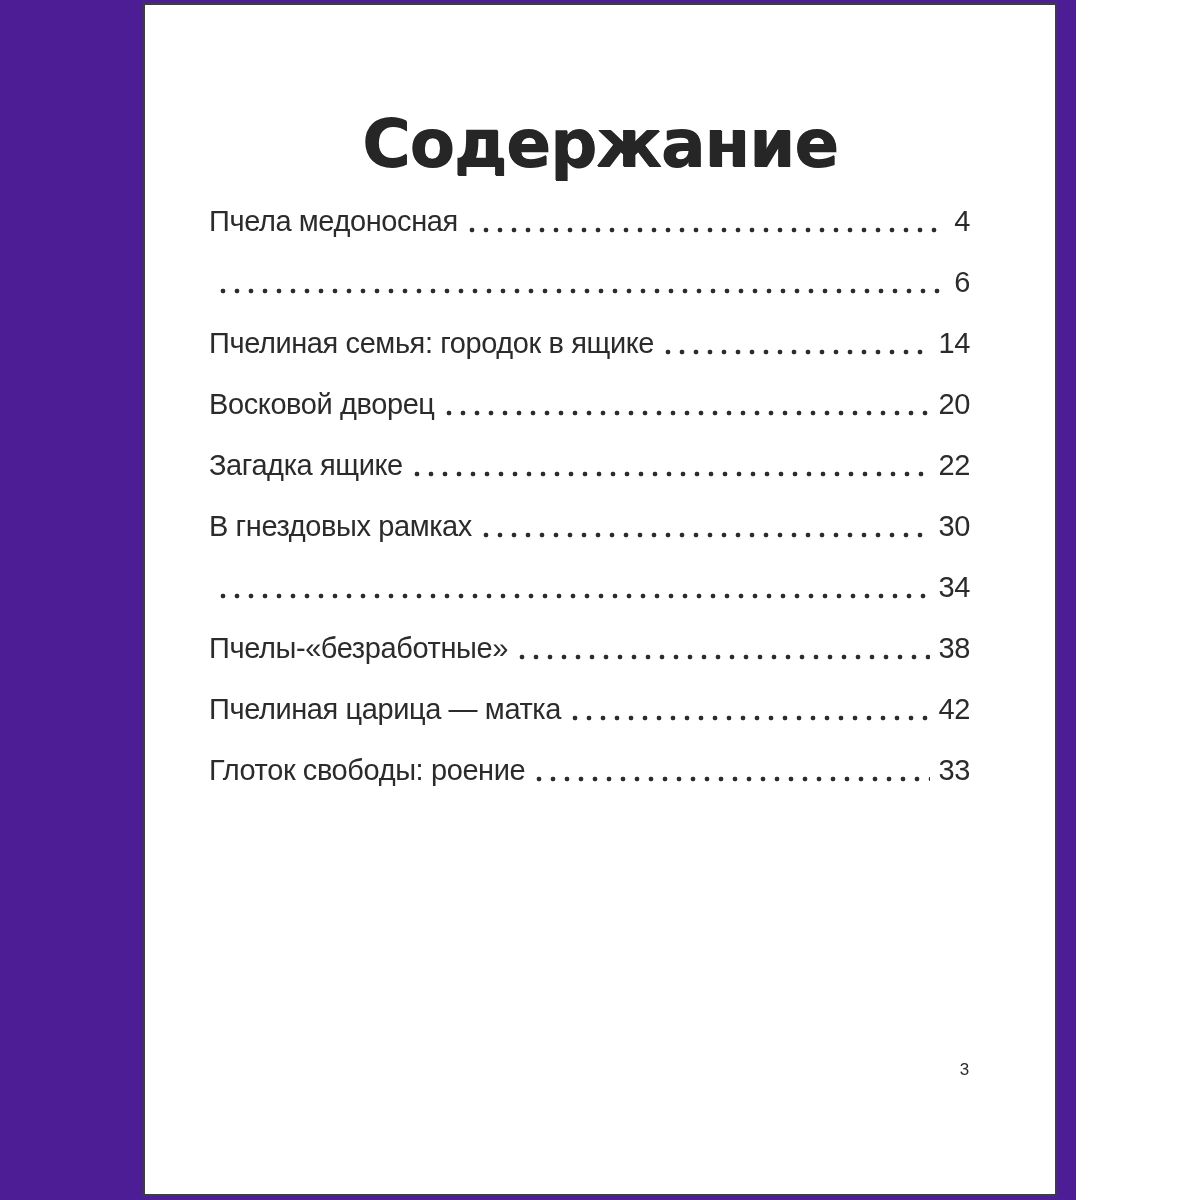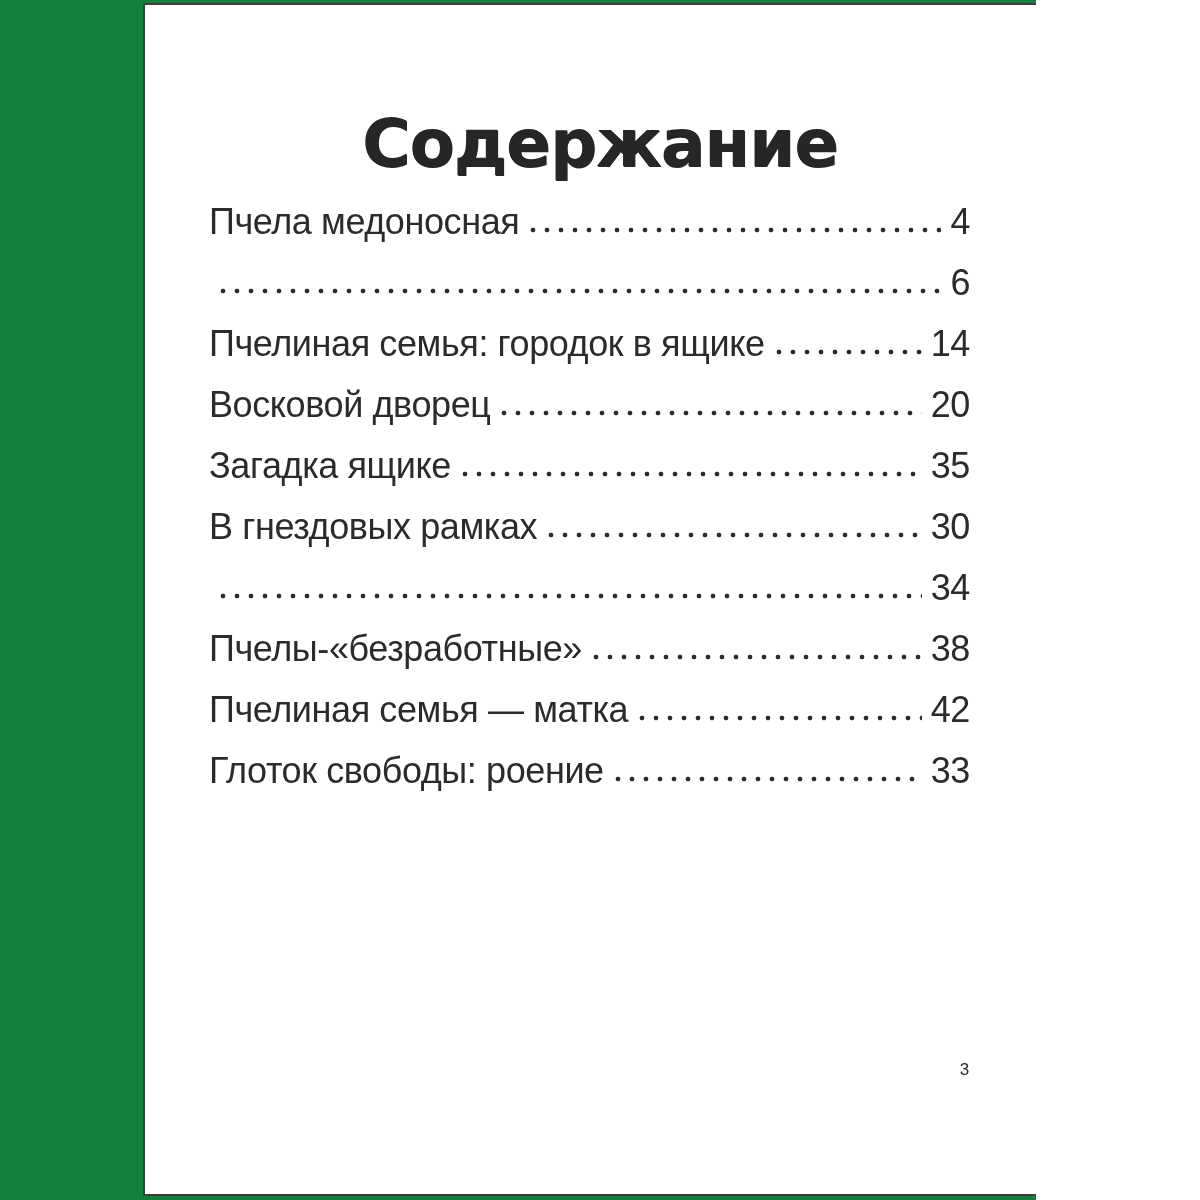--- a/index.html
+++ b/index.html
@@ -7,22 +7,23 @@
     padding: 0;
     width: 1200px;
     height: 1200px;
     background: #ffffff;
     font-family: "Liberation Sans", sans-serif;
   }
   .canvas {
     position: relative;
     width: 1036px;
     height: 1200px;
-    background: #15803d;
+    background: #4c1d95;
     overflow: hidden;
+    padding-left: 40px;
   }
   .book-page {
     position: absolute;
     left: 143px;
     top: 3px;
     width: 910px;
     height: 1189px;
     border: 2px solid #3d3d3d;
     background: #ffffff;
   }
@@ -38,21 +39,21 @@
     text-shadow: 0.6px 0.6px 0 #262626;
   }
   .toc {
     margin-top: 14px;
     padding: 0 85px 0 64px;
   }
   .toc-row {
     display: flex;
     height: 61px;
     line-height: 61px;
-    font-size: 36px;
+    font-size: 29px;
     letter-spacing: -0.4px;
     color: #2b2b2b;
     justify-content: flex-end;
   }
   .entry-label {
     white-space: nowrap;
     flex: 0 0 auto;
   }
   .leader {
     flex: 1 1 auto;
@@ -103,42 +104,42 @@
 
   <div class="toc-row">
     <span class="entry-label">Восковой дворец</span>
     <span class="leader"></span>
     <span class="entry-page">20</span>
   </div>
 
   <div class="toc-row">
     <span class="entry-label">Загадка ящике</span>
     <span class="leader"></span>
-    <span class="entry-page">35</span>
+    <span class="entry-page">22</span>
   </div>
 
   <div class="toc-row">
     <span class="entry-label">В гнездовых рамках</span>
     <span class="leader"></span>
     <span class="entry-page">30</span>
   </div>
 
   <div class="toc-row">
     <span class="leader"></span>
     <span class="entry-page">34</span>
   </div>
 
   <div class="toc-row">
     <span class="entry-label">Пчелы-«безработные»</span>
     <span class="leader"></span>
     <span class="entry-page">38</span>
   </div>
 
   <div class="toc-row">
-    <span class="entry-label">Пчелиная семья — матка</span>
+    <span class="entry-label">Пчелиная царица — матка</span>
     <span class="leader"></span>
     <span class="entry-page">42</span>
   </div>
 
   <div class="toc-row">
     <span class="entry-label">Глоток свободы: роение</span>
     <span class="leader"></span>
     <span class="entry-page">33</span>
   </div>
 

